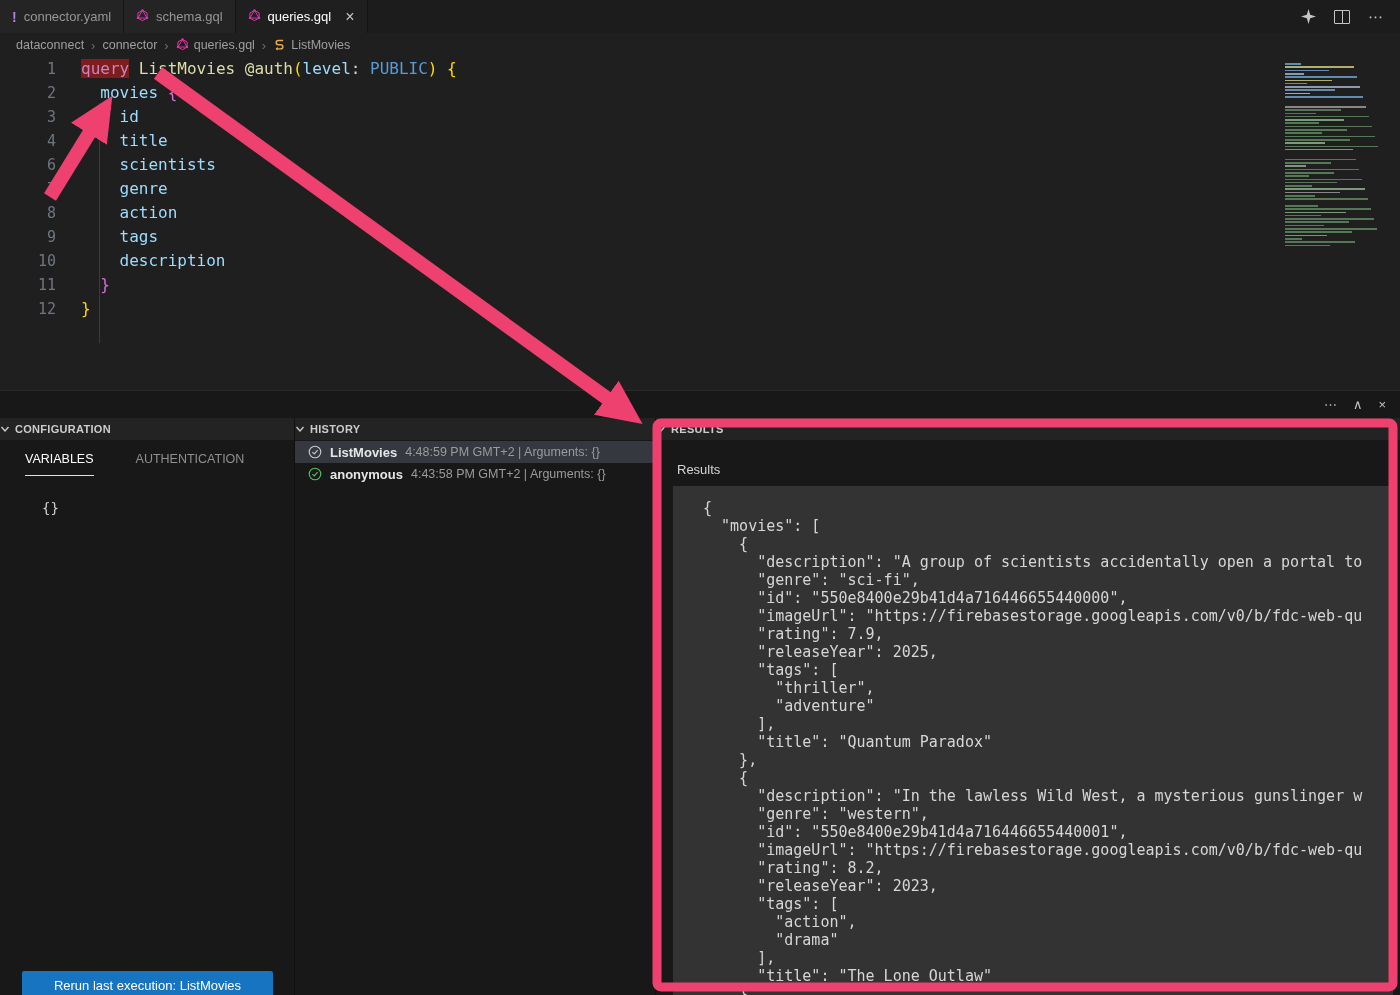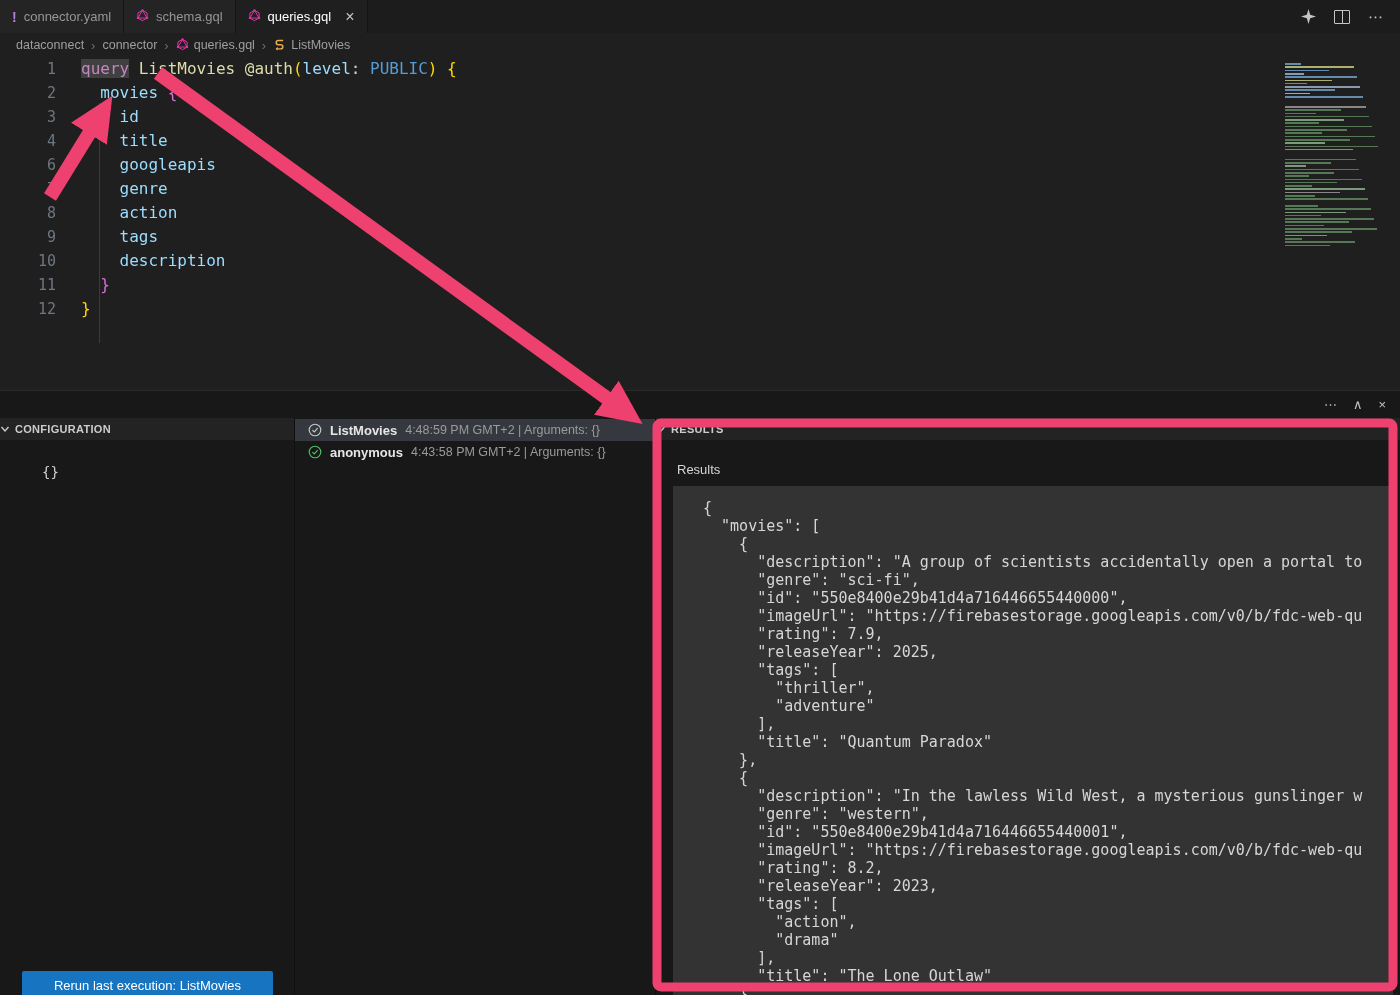--- a/index.html
+++ b/index.html
@@ -31,21 +31,21 @@
             color:#999999;display:flex;align-items:center;}
   .codelens .play{font-size:10px;margin-right:4px;}
   .codelens .sep{margin:0 7px;color:#7a7a7a;}
   .codelens a{color:#999;text-decoration:none;cursor:pointer;}
   .lines{position:relative;}
   .line{display:flex;height:24px;line-height:24px;font-size:16px;}
   .ln{width:56px;text-align:right;color:#6e7681;font-size:15px;flex:none;}
   .lcode{padding-left:25px;white-space:pre;color:#d4d4d4;}
   .kw{color:#c586c0}.fn{color:#dcdcaa}.prop{color:#9cdcfe}.const{color:#569cd6}
   .b1{color:#ffd700}.b2{color:#d670d6}
-  .sel{background:#404040;}
+  .sel{background:#7f1d1d;}
   .indent-guide{position:absolute;left:99px;top:46px;width:1px;height:240px;background:#3a3a3a;}
   .minimap{position:absolute;top:2px;right:0;width:117px;height:200px;}
 
   
   .panel{position:absolute;top:390px;left:0;right:0;bottom:0;background:#181818;border-top:1px solid #2a2a2a;}
   .panel-tabs{height:27px;display:flex;align-items:center;padding-left:30px;gap:28px;
               font-size:11.5px;letter-spacing:.4px;color:#9a9a9a;}
   .ptab{position:relative;cursor:pointer;padding:5px 0;white-space:nowrap;}
   .ptab.active{color:#e8e8e8;}
   .ptab.active::after{content:"";position:absolute;left:0;right:0;bottom:0;height:1px;background:#e8e8e8;}
@@ -165,21 +165,21 @@
         <div class="line">
           <span class="ln">3</span>
           <span class="lcode"><span>    </span><span class="prop">id</span></span>
         </div>
         <div class="line">
           <span class="ln">4</span>
           <span class="lcode"><span>    </span><span class="prop">title</span></span>
         </div>
         <div class="line">
           <span class="ln">6</span>
-          <span class="lcode"><span>    </span><span class="prop">googleapis</span></span>
+          <span class="lcode"><span>    </span><span class="prop">scientists</span></span>
         </div>
         <div class="line">
           <span class="ln">7</span>
           <span class="lcode"><span>    </span><span class="prop">genre</span></span>
         </div>
         <div class="line">
           <span class="ln">8</span>
           <span class="lcode"><span>    </span><span class="prop">action</span></span>
         </div>
         <div class="line">
@@ -263,24 +263,34 @@
 
     <div class="panel-body">
 
       <div class="section sec-config">
         <div class="section-header">
           <svg class="chev" viewBox="0 0 10 10">
             <polyline points="1.5,3 5,7 8.5,3" fill="none" stroke="#cccccc" stroke-width="1.4"></polyline>
           </svg>
           <span>CONFIGURATION</span>
         </div>
+        <div class="cfg-tabs">
+          <span class="cfg-tab active">VARIABLES</span>
+          <span class="cfg-tab">AUTHENTICATION</span>
+        </div>
         <div class="cfg-vars">{}</div>
       </div>
 
       <div class="section sec-history">
+        <div class="section-header">
+          <svg class="chev" viewBox="0 0 10 10">
+            <polyline points="1.5,3 5,7 8.5,3" fill="none" stroke="#cccccc" stroke-width="1.4"></polyline>
+          </svg>
+          <span>HISTORY</span>
+        </div>
         <div class="hrows">
             <div class="hrow selected">
               <span class="hicon">
                 <svg width="14" height="14" viewBox="0 0 16 16">
                   <circle cx="8" cy="8" r="6.6" fill="none" stroke="#c8c8c8" stroke-width="1.3"></circle>
                   <polyline points="5,8.2 7.2,10.2 11,5.8" fill="none" stroke="#c8c8c8" stroke-width="1.3"></polyline>
                 </svg>
               </span>
               <span class="hname">ListMovies</span>
               <span>4:48:59 PM GMT+2 | Arguments: {}</span>

